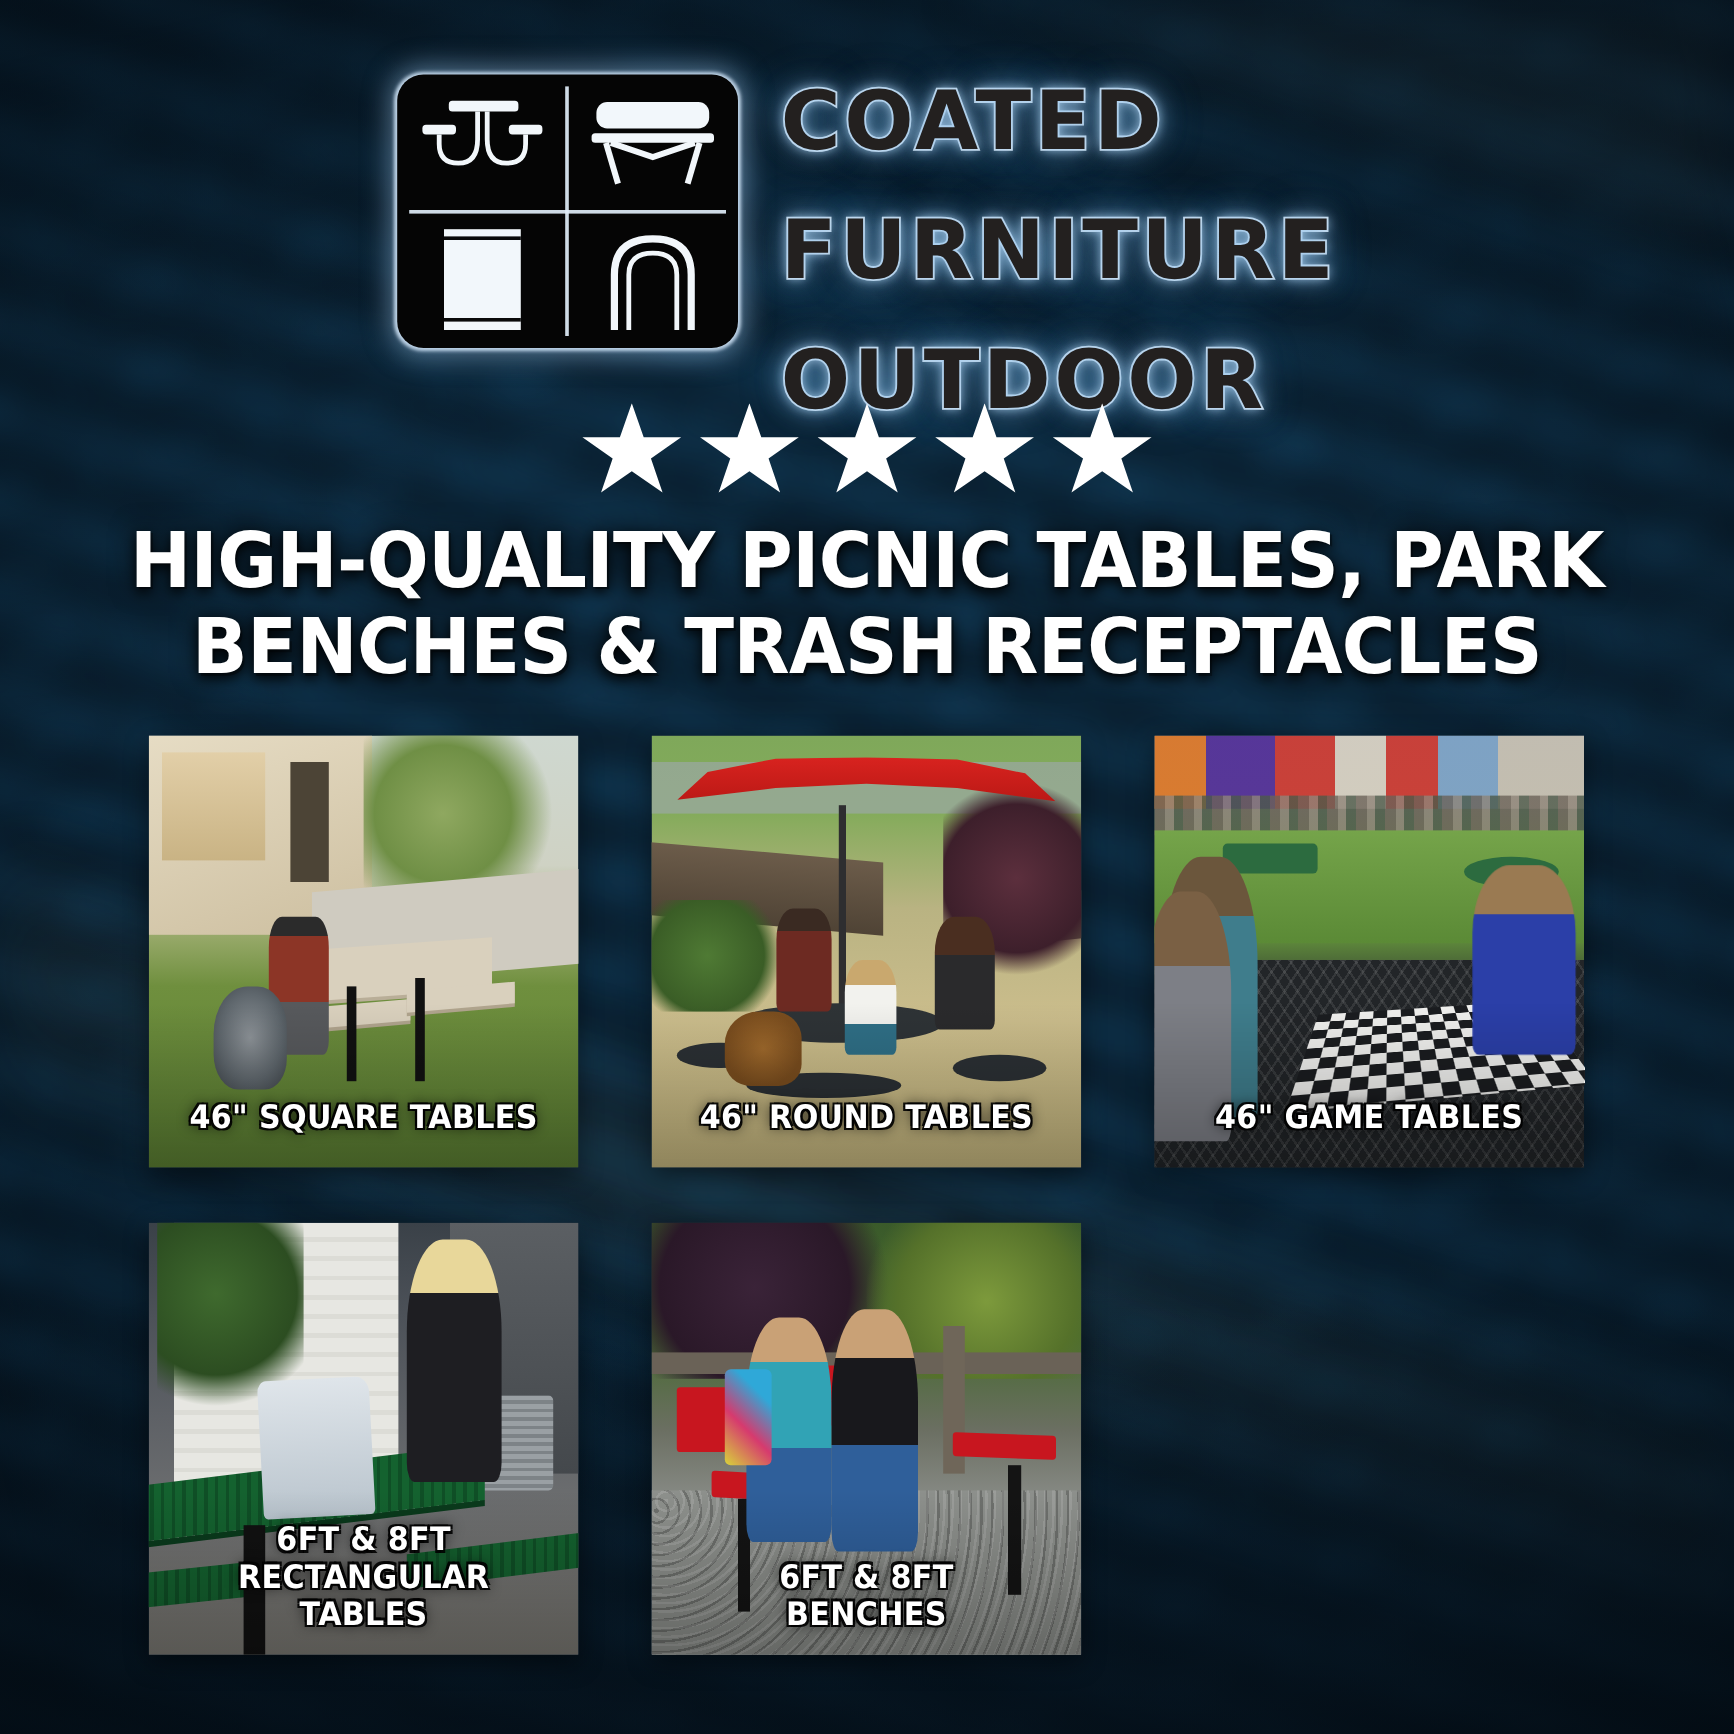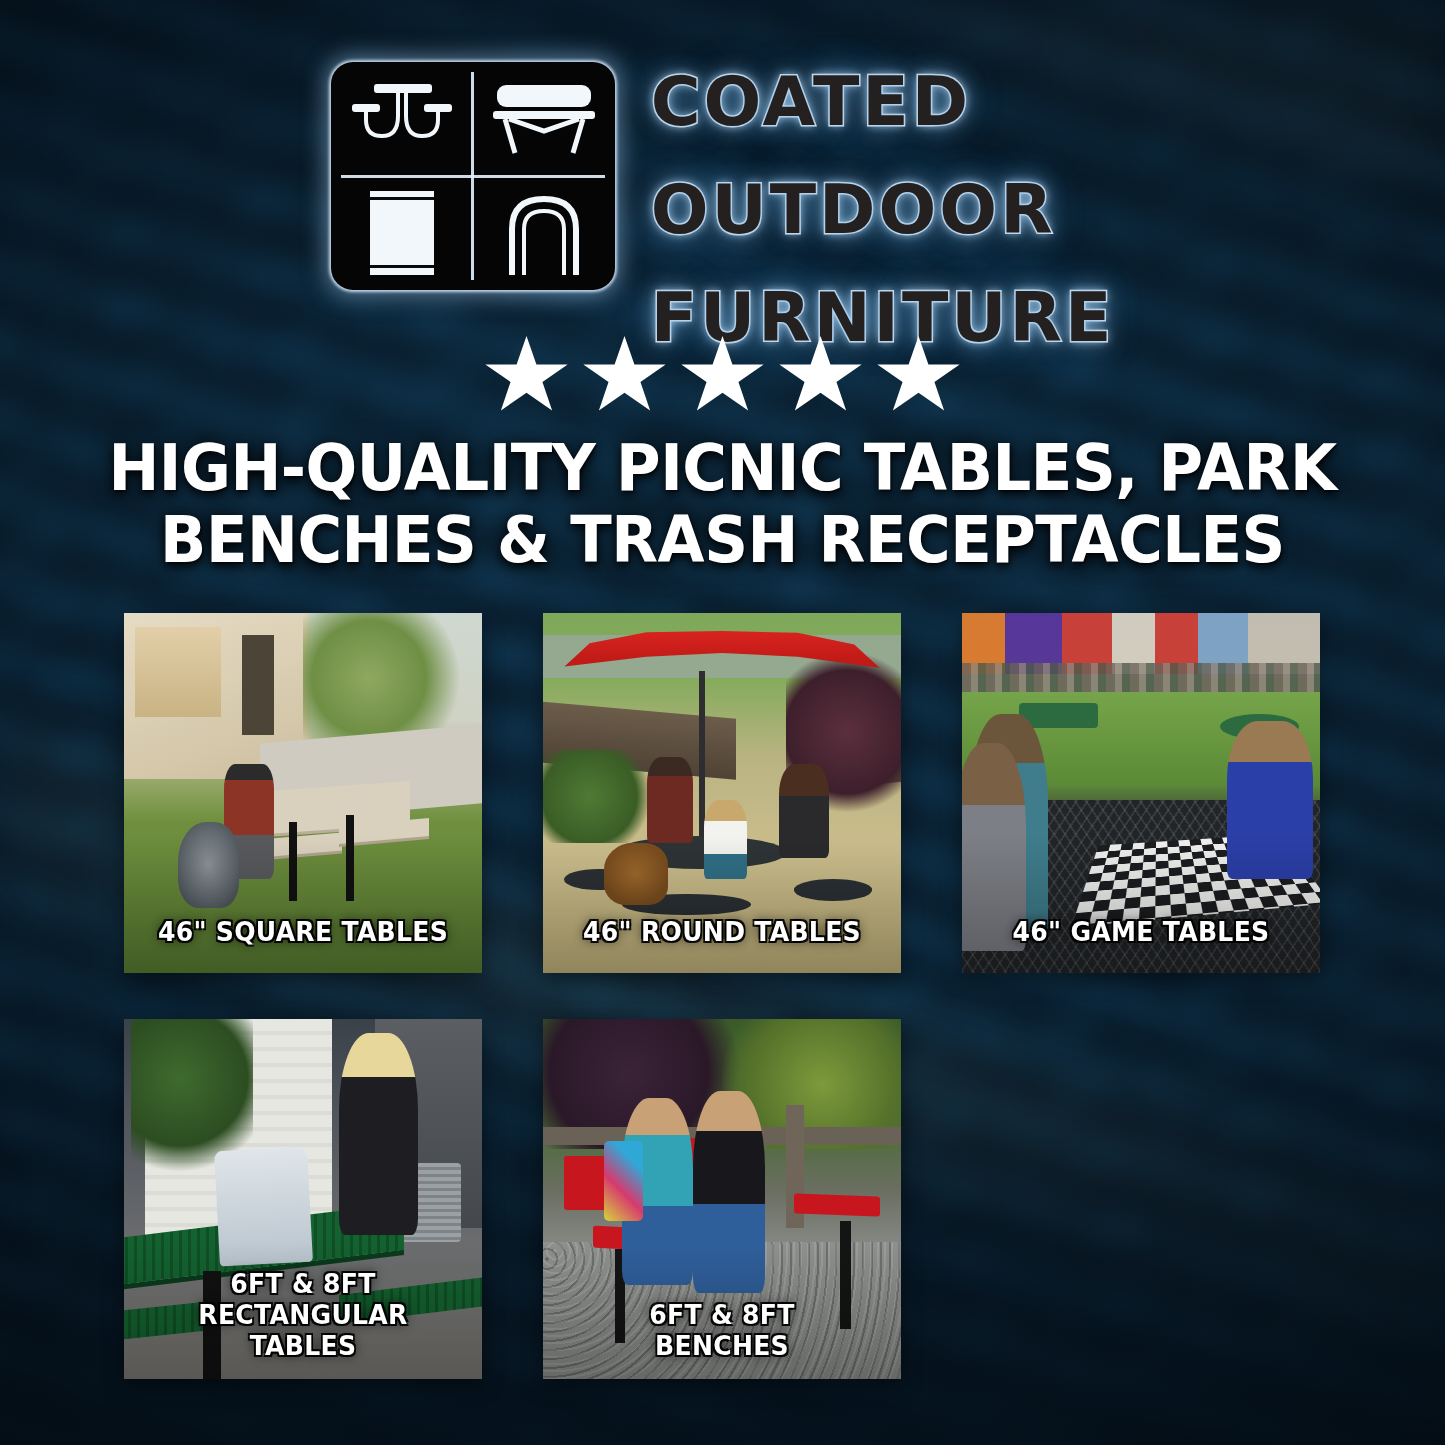--- a/index.html
+++ b/index.html
@@ -330,22 +330,22 @@
           <path d="M14 88 V42 Q14 12 46 12 Q78 12 78 42 V88" fill="none" stroke="#f2f7fb" stroke-width="6"></path>
           <path d="M26 88 V42 Q26 24 46 24 Q66 24 66 42 V88" fill="none" stroke="#f2f7fb" stroke-width="4"></path>
         </svg>
       </div>
       <div class="vline"></div>
       <div class="hline"></div>
     </div>
 
     <div class="wordmark">
       <span class="wm-line">COATED</span>
+      <span class="wm-line">FURNITURE</span>
       <span class="wm-line">OUTDOOR</span>
-      <span class="wm-line">FURNITURE</span>
     </div>
   </div>
 
   <div class="stars">
     <span class="star"></span>
     <span class="star"></span>
     <span class="star"></span>
     <span class="star"></span>
     <span class="star"></span>
   </div>

